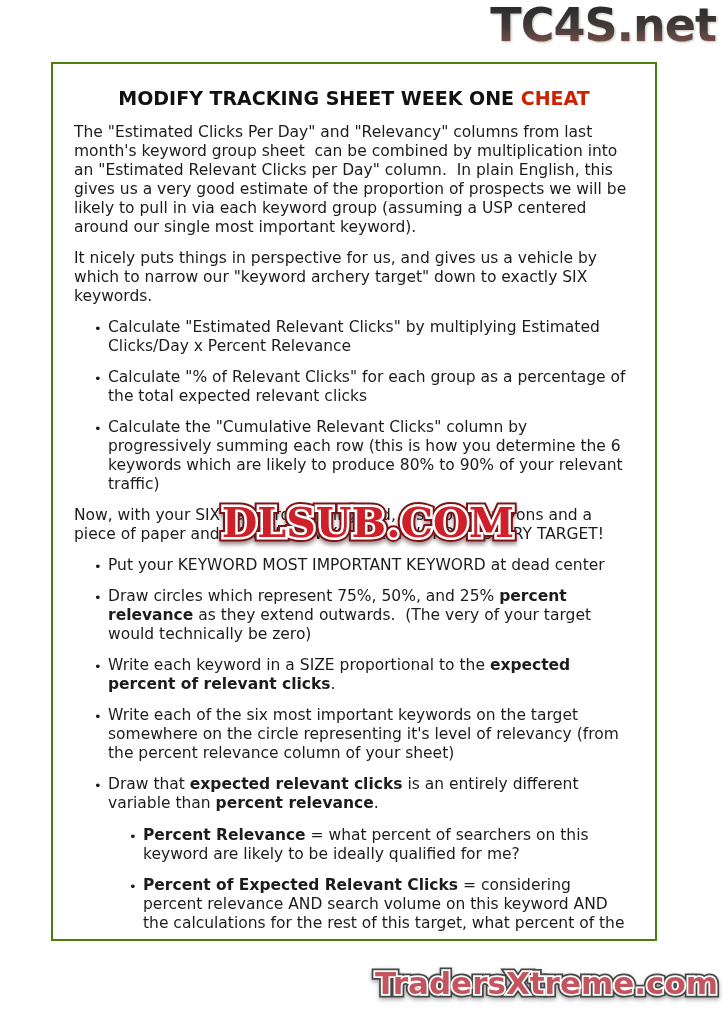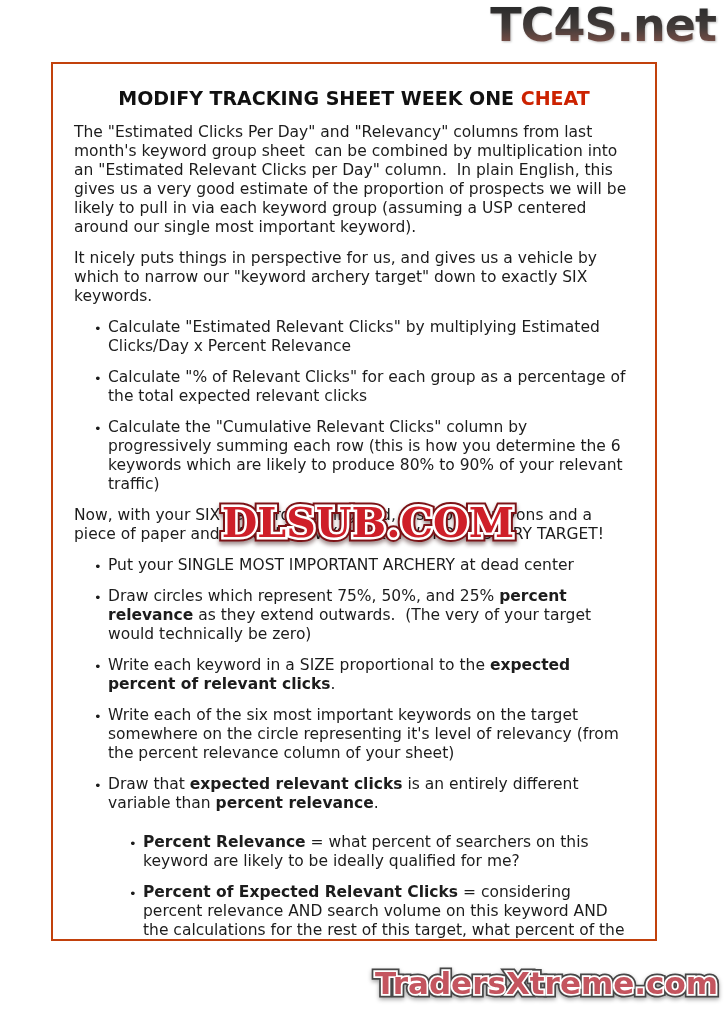--- a/index.html
+++ b/index.html
@@ -12,34 +12,34 @@
     position:absolute;top:0;right:8px;
     font-size:46px;line-height:50px;font-weight:bold;letter-spacing:-1px;
     background:linear-gradient(180deg,#2d2d2d 18%,#433c3a 55%,#8a544a 96%);
     -webkit-background-clip:text;background-clip:text;color:transparent;
     filter:drop-shadow(1px 1px 1px rgba(0,0,0,0.25));
     text-align:right;
   }
   
   .doc-box{
     position:absolute;left:51px;top:62px;width:606px;height:879px;
-    border:2px solid #c2410c;box-sizing:border-box;
+    border:2px solid #4d7c0f;box-sizing:border-box;
     padding:24px 21px 0 21px;overflow:hidden;background:#fff;
   }
   .doc-title{
     font-size:19px;line-height:20px;margin:0 0 15px 0;
     font-weight:bold;text-align:center;color:#111;white-space:pre-wrap;
   }
   .red{color:#cc2200;}
   .doc-box p{
     font-size:15.5px;line-height:19px;margin:0 0 12px 0;
     white-space:pre-wrap;
   }
   ul.blist{margin:0;padding:0 0 0 34px;list-style:none;}
-  ul.blist.nested{padding-left:69px;margin-top:20px;}
+  ul.blist.nested{padding-left:69px;margin-top:13px;}
   ul.blist li{
     font-size:15.5px;line-height:19px;margin:0 0 12px 0;
     position:relative;white-space:pre-wrap;
   }
   ul.blist li::before{
     content:"\2022";position:absolute;left:-14px;top:1px;font-size:13px;color:#1c1c1c;
   }
   .b{font-weight:bold;}
   
   .watermark{
@@ -79,21 +79,21 @@
 
   <ul class="blist">
       <li>Calculate "Estimated Relevant Clicks" by multiplying Estimated Clicks/Day x Percent Relevance</li>
       <li>Calculate "% of Relevant Clicks" for each group as a percentage of the total expected relevant clicks</li>
       <li>Calculate the "Cumulative Relevant Clicks" column by progressively summing each row (this is how you determine the 6 keywords which are likely to produce 80% to 90% of your relevant traffic)</li>
     </ul>
 
   <p>Now, with your SIX keywords highlighted, rest some crayons and a piece of paper and HAND DRAW YOUR KEYWORD ARCHERY TARGET!</p>
 
   <ul class="blist">
-      <li>Put your SINGLE MOST IMPORTANT ARCHERY at dead center</li>
+      <li>Put your KEYWORD MOST IMPORTANT KEYWORD at dead center</li>
       <li><span>Draw circles which represent 75%, 50%, and 25% </span><span class="b">percent relevance</span><span> as they extend outwards.  (The very of your target would technically be zero)</span></li>
       <li><span>Write each keyword in a SIZE proportional to the </span><span class="b">expected percent of relevant clicks</span><span>.</span></li>
       <li>Write each of the six most important keywords on the target somewhere on the circle representing it's level of relevancy (from the percent relevance column of your sheet)</li>
       <li><span>Draw that </span><span class="b">expected relevant clicks</span><span> is an entirely different variable than </span><span class="b">percent relevance</span><span>.</span></li>
     </ul>
 
   <ul class="blist nested">
       <li><span class="b">Percent Relevance</span><span> = what percent of searchers on this keyword are likely to be ideally qualified for me?</span></li>
       <li><span class="b">Percent of Expected Relevant Clicks</span><span> = considering percent relevance AND search volume on this keyword AND the calculations for the rest of this target, what percent of the</span></li>
     </ul>

